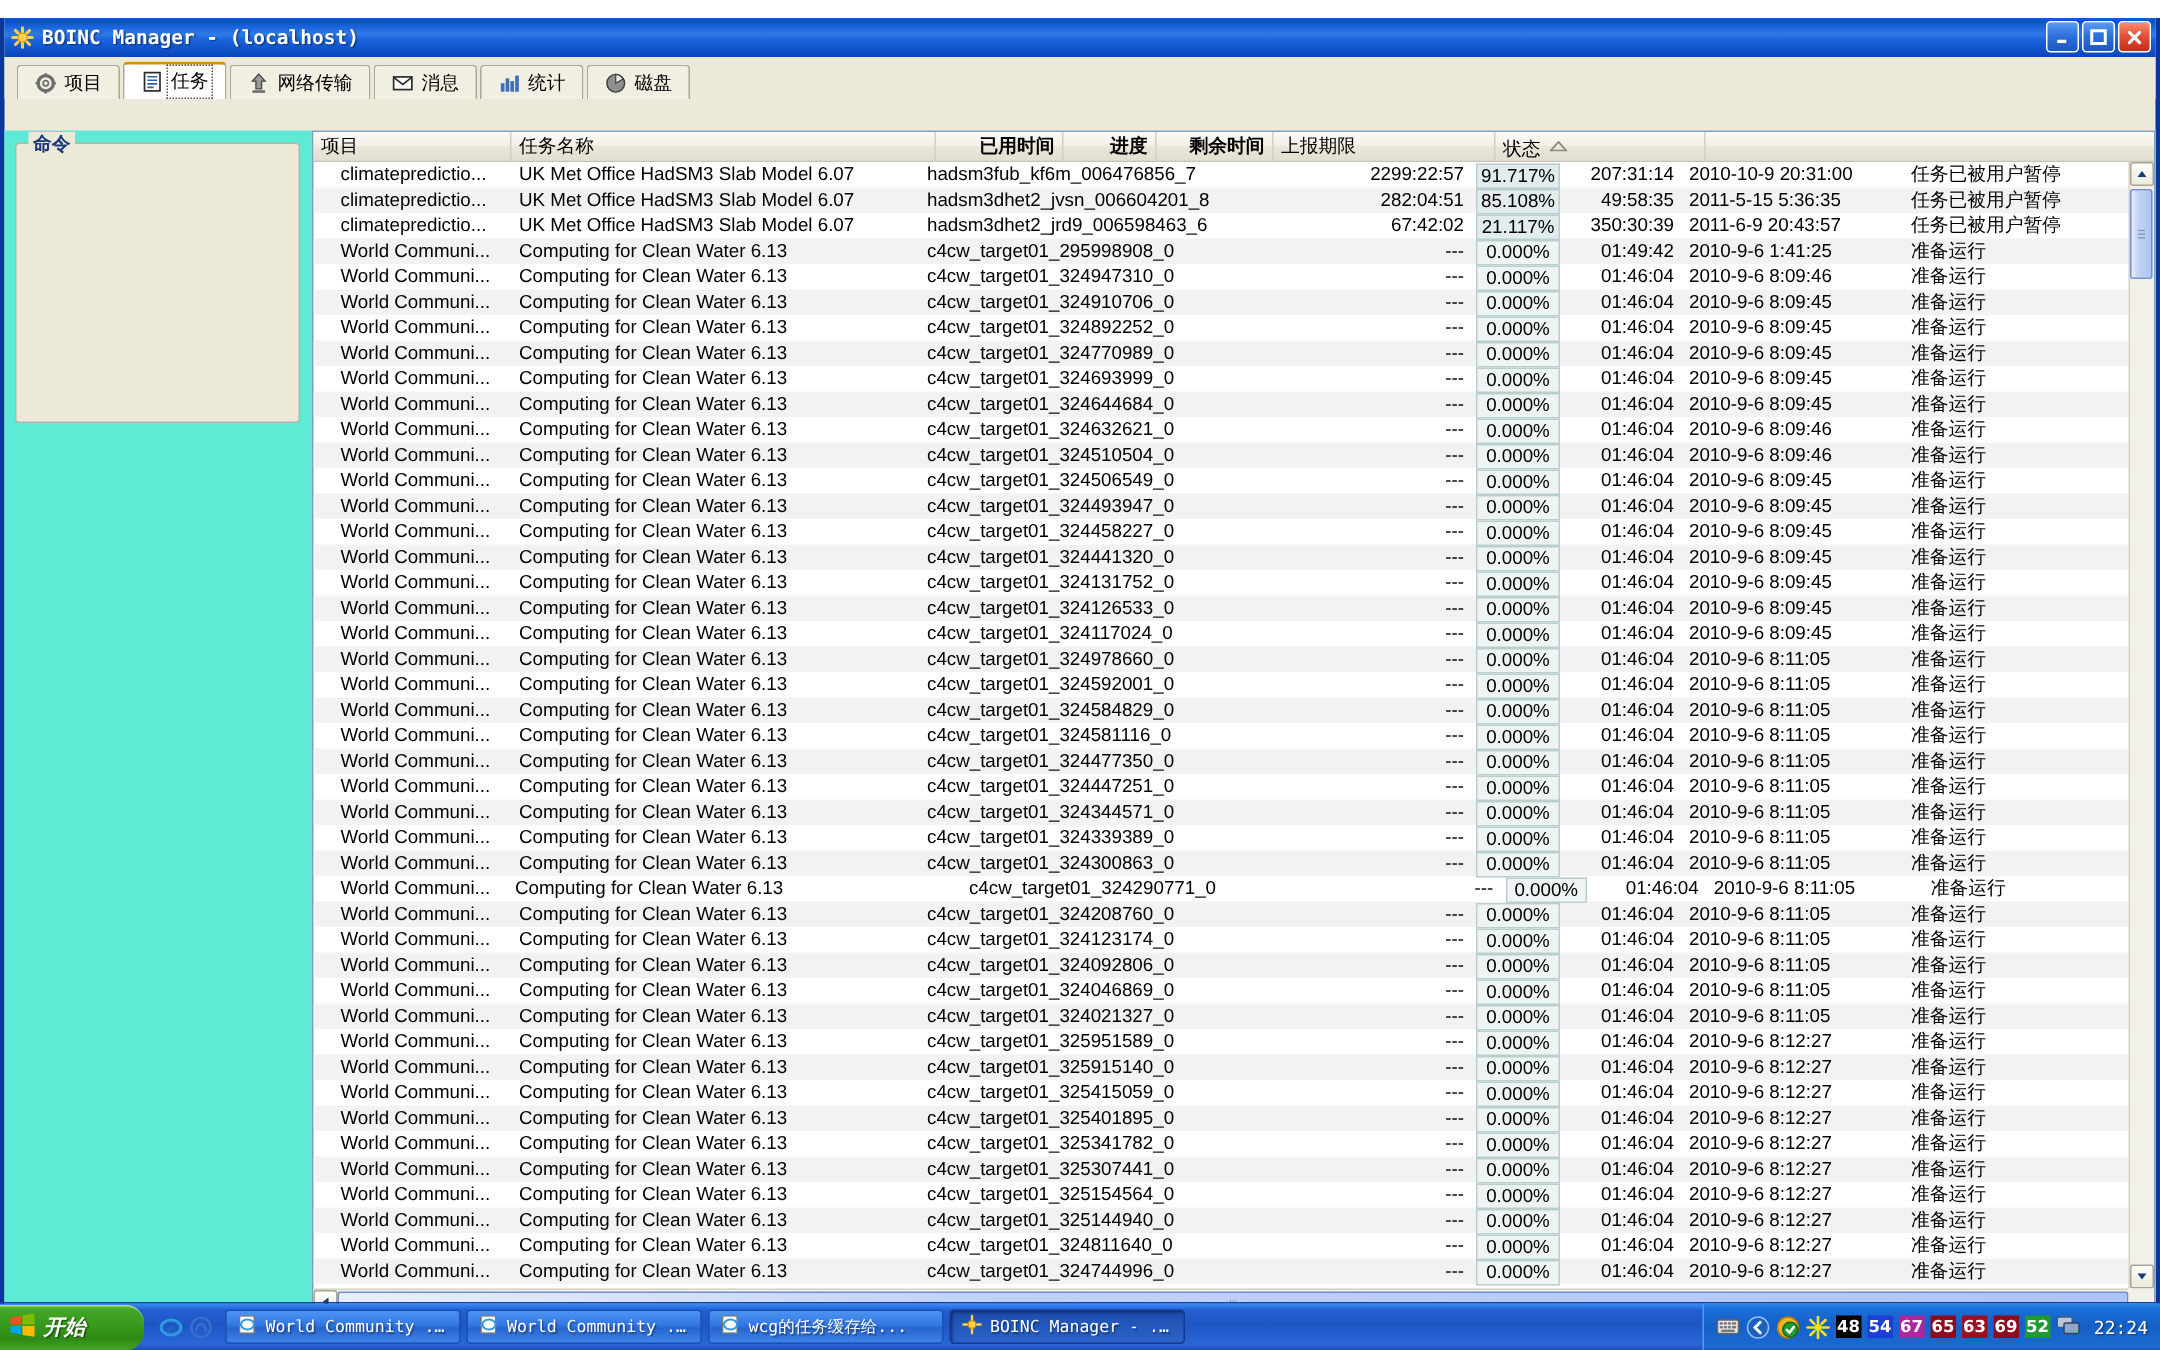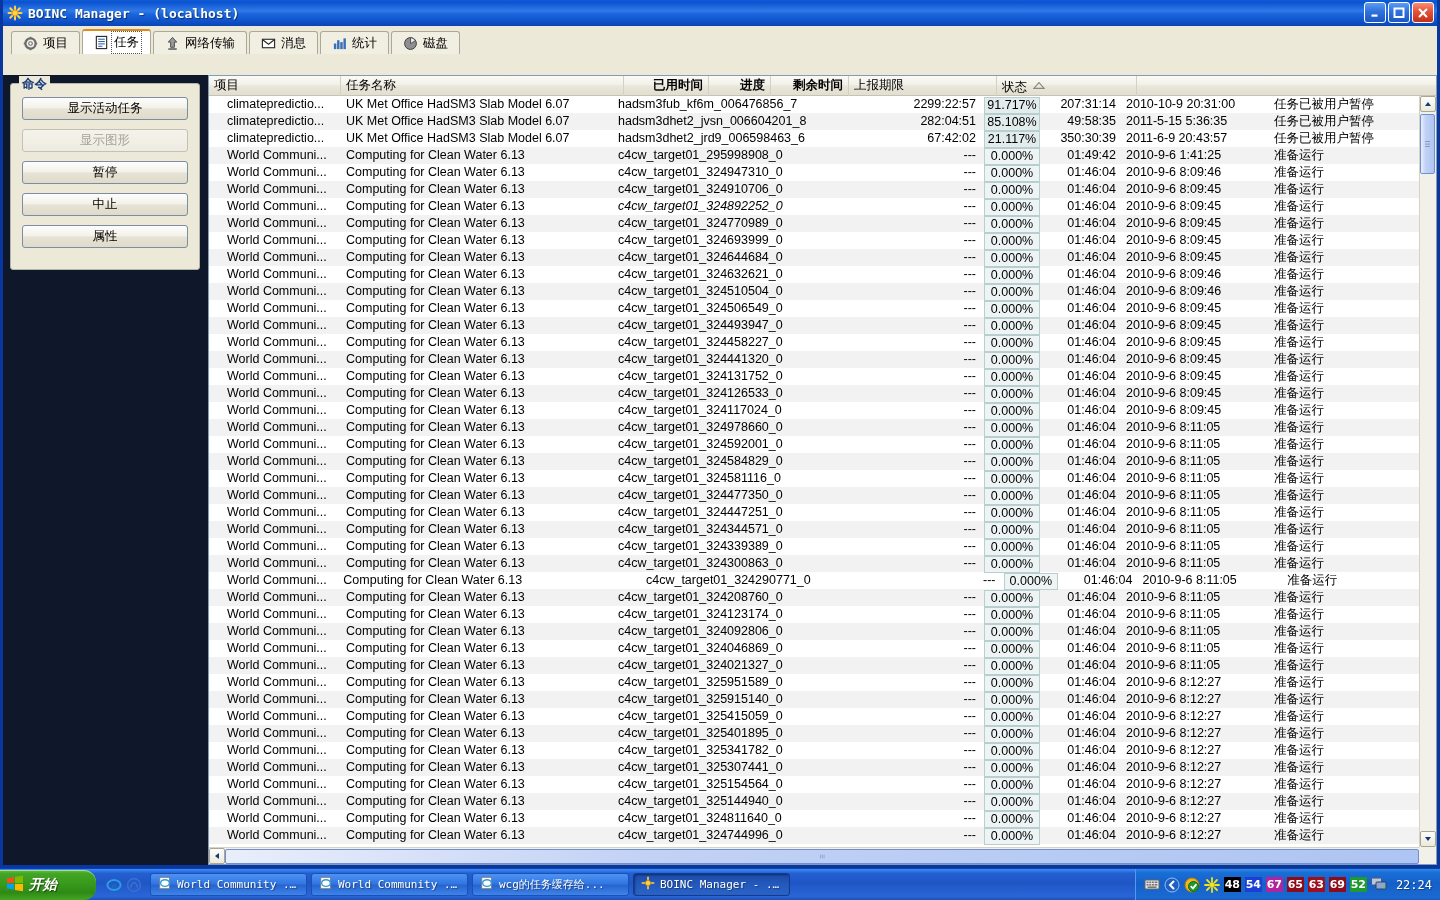--- a/index.html
+++ b/index.html
@@ -4,21 +4,21 @@
 <style>
   html,body{margin:0;padding:0;}
   body{
     width:1440px;height:900px;overflow:hidden;
     font-family:"Liberation Sans","DejaVu Sans",sans-serif;
     font-size:12px;
     background:#ffffff;
     -webkit-font-smoothing:none;
   }
   
-  #window{position:absolute;left:0;top:0;width:1440px;height:868px;
+  #window{position:absolute;left:0;top:12px;width:1440px;height:868px;
           background:#ece9d8;
           border:3px solid #0a36a0;border-top:none;box-sizing:border-box;}
   
   #titlebar{height:26px;
     background:linear-gradient(180deg,#0e5fd8 0%,#0a52cf 8%,#2f7ae8 42%,#1a64dd 55%,#0b4bc0 92%,#0944b2 100%);
     display:flex;align-items:center;position:relative;}
   #titlebar .tb-icon{width:16px;height:16px;margin-left:4px;margin-right:5px;flex:0 0 auto;position:relative;}
   #titlebar .tb-title{color:#fff;font-family:"DejaVu Sans Mono","Liberation Mono",monospace;
     font-size:13px;font-weight:bold;letter-spacing:0px;
     text-shadow:1px 1px 1px rgba(0,0,0,.45);white-space:nowrap;}
@@ -38,21 +38,21 @@
   .tab{height:23px;box-sizing:border-box;display:flex;align-items:center;gap:5px;
      padding:0 11px;margin-right:2px;background:#f1efe2;
      border:1px solid #aca899;border-bottom:none;
      border-radius:3px 3px 0 0;font-size:12.5px;color:#000;white-space:nowrap;}
   .tab.active{background:#ffffff;border-color:#aca899;height:25px;
      border-top:2px solid #e08a18;position:relative;z-index:3;}
   .tab.active .tlabel{outline:1px dotted #555;outline-offset:2px;}
   .tab .tico{width:15px;height:15px;flex:0 0 auto;}
   
   #content{position:absolute;left:0;top:75px;right:0;bottom:0;}
-  #sidebar{position:absolute;left:0;top:0;width:205px;bottom:0;background:#0f172a;}
+  #sidebar{position:absolute;left:0;top:0;width:205px;bottom:0;background:#5eead4;}
   .group{position:absolute;left:7px;right:8px;border:1px solid #b6b6a8;border-radius:3px;
      background:#ece9d8;}
   .group-legend{position:absolute;top:-8px;left:8px;background:#ece9d8;padding:0 3px;
      color:#1a3a7a;font-size:12.5px;font-weight:bold;}
   .sbtn{display:block;width:166px;height:23px;margin:0 auto 9px auto;
      box-sizing:border-box;
      background:linear-gradient(180deg,#fdfdfc 0%,#f3f1e8 48%,#e6e3d4 52%,#dedbcb 100%);
      border:1px solid #7b8ca3;border-radius:3px;
      color:#000;font-size:12.5px;font-family:"Liberation Sans",sans-serif;
      line-height:21px;text-align:center;cursor:default;white-space:nowrap;overflow:hidden;}
@@ -228,27 +228,20 @@
           </svg></span>
         <span class="tlabel">磁盘</span>
       </div>
     </div>
 
   <div id="content">
 
     <div id="sidebar">
       <div class="group" id="grp-cmd" style="top:8px;height:185px;">
         <span class="group-legend">命令</span>
-        <div id="cmd-buttons" style="padding-top:13px;">
-            <div class="sbtn">显示活动任务</div>
-            <div class="sbtn disabled">显示图形</div>
-            <div class="sbtn">暂停</div>
-            <div class="sbtn">中止</div>
-            <div class="sbtn">属性</div>
-          </div>
       </div>
     </div>
 
     <div id="listwrap">
       <div id="hdr">
           <div class="hc" style="width: 132px;"><span>项目</span></div>
           <div class="hc" style="width: 283px;"><span>任务名称</span></div>
           <div class="hc r" style="width: 85px;"><span>已用时间</span></div>
           <div class="hc r" style="width: 62px;"><span>进度</span></div>
           <div class="hc r" style="width: 78px;"><span>剩余时间</span></div>
@@ -326,21 +319,21 @@
             <div class="pcell" style="width: 62px;">
               <div class="pbox">0.000%</div>
             </div>
             <div class="cell r" style="width: 78px;">01:46:04</div>
             <div class="cell" style="width: 148px;">2010-9-6 8:09:45</div>
             <div class="cell" style="width: 140px;">准备运行</div>
           </div>
           <div class="row">
             <div class="cell" style="width: 132px; padding-left: 18px;">World Communi...</div>
             <div class="cell" style="width: 272px;">Computing for Clean Water 6.13</div>
-            <div class="cell" style="width: 283px; font-style: italic;">c4cw_target01_324892252_0</div>
+            <div class="cell" style="width: 283px;">c4cw_target01_324892252_0</div>
             <div class="cell r" style="width: 85px;">---</div>
             <div class="pcell" style="width: 62px;">
               <div class="pbox">0.000%</div>
             </div>
             <div class="cell r" style="width: 78px;">01:46:04</div>
             <div class="cell" style="width: 148px;">2010-9-6 8:09:45</div>
             <div class="cell" style="width: 140px;">准备运行</div>
           </div>
           <div class="row alt">
             <div class="cell" style="width: 132px; padding-left: 18px;">World Communi...</div>

